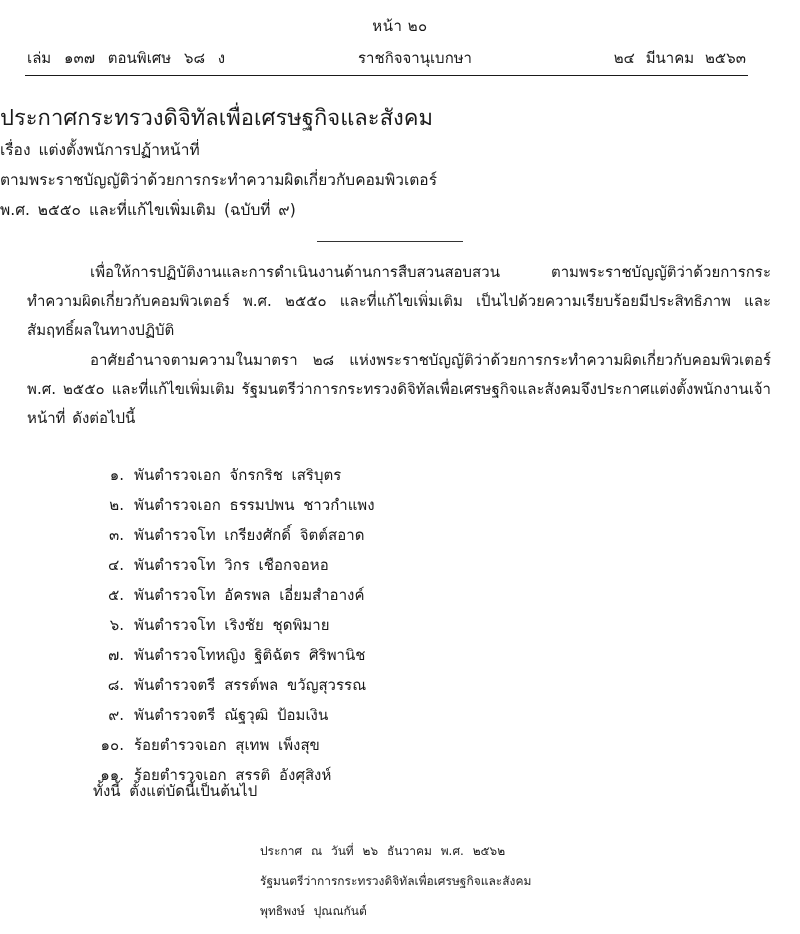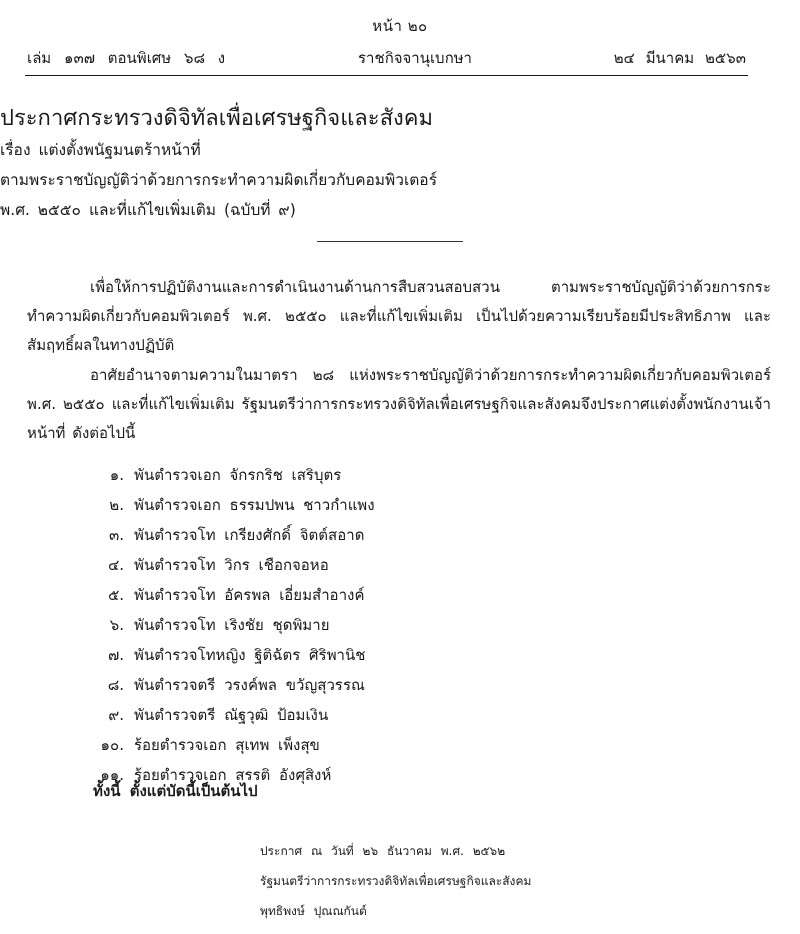--- a/index.html
+++ b/index.html
@@ -85,21 +85,20 @@
     
     .body-text {
       position: absolute;
       left: 27px;
       width: 744px;
       font-size: 15px;
       line-height: 29px;
       text-align: justify;
       text-align-last: left;
       word-spacing: 2px;
-      margin-top: 15px;
     }
     .para1 { top: 258px; }
     .para2 { top: 346px; }
     .para .indent {
       display: inline-block;
       width: 63px;
     }
     
     .appointees {
       position: absolute;
@@ -126,21 +125,20 @@
     .appointees .name {
       word-spacing: 4px;
     }
     .closing {
       position: absolute;
       top: 776px;
       left: 93px;
       font-size: 15px;
       line-height: 30px;
       word-spacing: 4px;
-      font-weight: bold;
     }
     
     .signature {
       position: absolute;
       top: 836px;
       left: 260px;
       width: 420px;
       text-align: left;
       font-size: 12px;
     }
@@ -159,39 +157,39 @@
 
   <div class="gazette-line">
     <span class="left">เล่ม ๑๓๗ ตอนพิเศษ ๖๘ ง</span>
     <span class="center">ราชกิจจานุเบกษา</span>
     <span class="right">๒๔ มีนาคม ๒๕๖๓</span>
   </div>
   <div class="header-rule"></div>
 
   <div class="title-block">
     <div class="title-main">ประกาศกระทรวงดิจิทัลเพื่อเศรษฐกิจและสังคม</div>
-    <div class="title-sub">เรื่อง  แต่งตั้งพนัฐมนตร้าหน้าที่</div>
+    <div class="title-sub">เรื่อง  แต่งตั้งพนัการปฏ้าหน้าที่</div>
     <div class="title-sub">ตามพระราชบัญญัติว่าด้วยการกระทำความผิดเกี่ยวกับคอมพิวเตอร์</div>
     <div class="title-sub">พ.ศ. ๒๕๕๐ และที่แก้ไขเพิ่มเติม (ฉบับที่ ๙)</div>
   </div>
   <div class="title-divider"></div>
 
   <div class="body-text para para1"><span class="indent"></span><span>เพื่อให้การปฏิบัติงานและการดำเนินงานด้านการสืบสวนสอบสวน  ตามพระราชบัญญัติว่าด้วยการกระทำความผิดเกี่ยวกับคอมพิวเตอร์ พ.ศ. ๒๕๕๐ และที่แก้ไขเพิ่มเติม เป็นไปด้วยความเรียบร้อยมีประสิทธิภาพ  และสัมฤทธิ์ผลในทางปฏิบัติ</span></div>
 
   <div class="body-text para para2"><span class="indent"></span><span>อาศัยอำนาจตามความในมาตรา ๒๘ แห่งพระราชบัญญัติว่าด้วยการกระทำความผิดเกี่ยวกับคอมพิวเตอร์ พ.ศ. ๒๕๕๐ และที่แก้ไขเพิ่มเติม  รัฐมนตรีว่าการกระทรวงดิจิทัลเพื่อเศรษฐกิจและสังคมจึงประกาศแต่งตั้งพนักงานเจ้าหน้าที่  ดังต่อไปนี้</span></div>
 
   <ul class="appointees">
     <li><span class="num">๑.</span><span class="name">พันตำรวจเอก จักรกริช  เสริบุตร</span></li>
     <li><span class="num">๒.</span><span class="name">พันตำรวจเอก ธรรมปพน  ชาวกำแพง</span></li>
     <li><span class="num">๓.</span><span class="name">พันตำรวจโท เกรียงศักดิ์  จิตต์สอาด</span></li>
     <li><span class="num">๔.</span><span class="name">พันตำรวจโท วิกร  เชือกจอหอ</span></li>
     <li><span class="num">๕.</span><span class="name">พันตำรวจโท อัครพล  เอี่ยมสำอางค์</span></li>
     <li><span class="num">๖.</span><span class="name">พันตำรวจโท เริงชัย  ชุดพิมาย</span></li>
     <li><span class="num">๗.</span><span class="name">พันตำรวจโทหญิง ฐิติฉัตร  ศิริพานิช</span></li>
-    <li><span class="num">๘.</span><span class="name">พันตำรวจตรี วรงค์พล  ขวัญสุวรรณ</span></li>
+    <li><span class="num">๘.</span><span class="name">พันตำรวจตรี สรรต์พล  ขวัญสุวรรณ</span></li>
     <li><span class="num">๙.</span><span class="name">พันตำรวจตรี ณัฐวุฒิ  ป้อมเงิน</span></li>
     <li><span class="num">๑๐.</span><span class="name">ร้อยตำรวจเอก สุเทพ  เพ็งสุข</span></li>
     <li><span class="num">๑๑.</span><span class="name">ร้อยตำรวจเอก สรรติ  อังศุสิงห์</span></li>
   </ul>
 
   <div class="closing">ทั้งนี้  ตั้งแต่บัดนี้เป็นต้นไป</div>
 
   <div class="signature">
     <div>ประกาศ ณ วันที่ ๒๖ ธันวาคม พ.ศ. ๒๕๖๒</div>
     <div>รัฐมนตรีว่าการกระทรวงดิจิทัลเพื่อเศรษฐกิจและสังคม</div>

